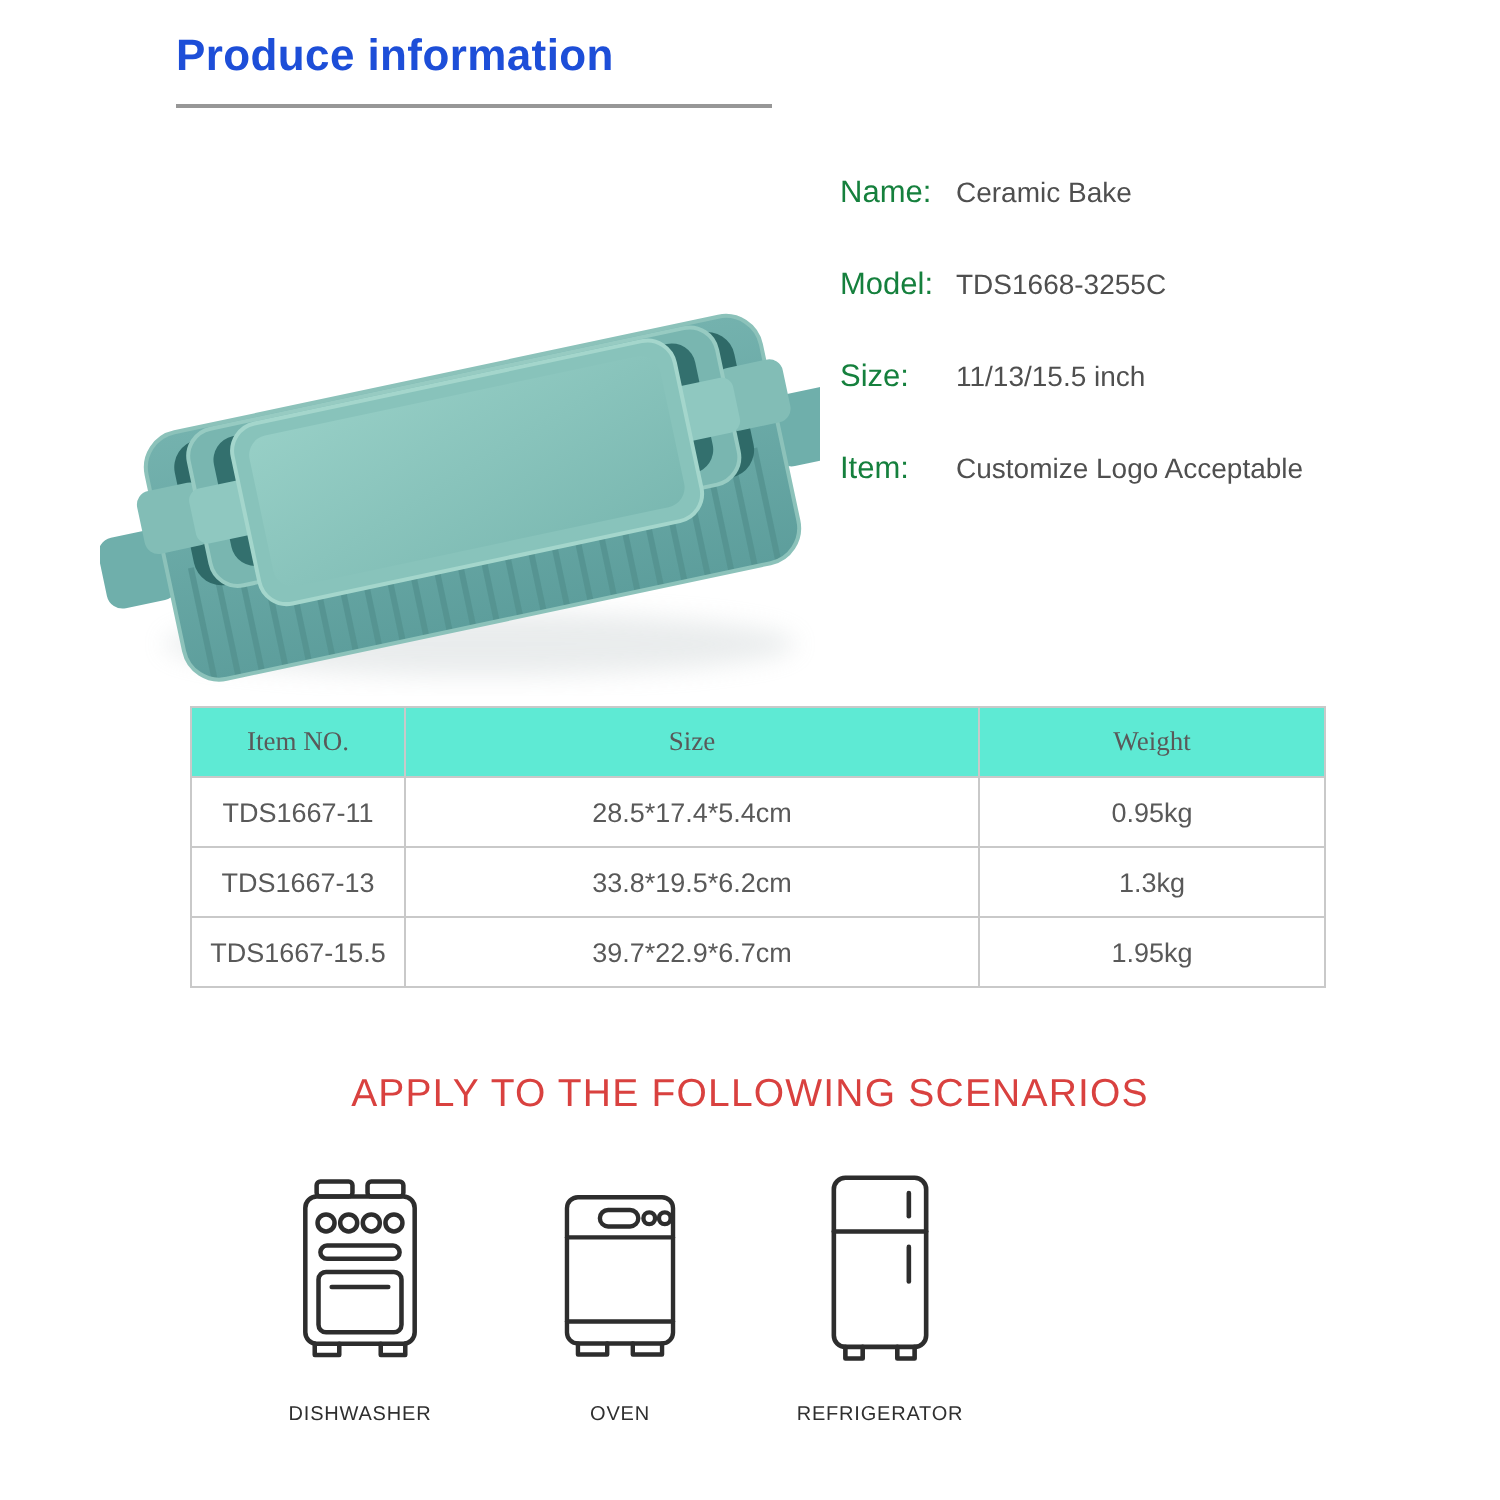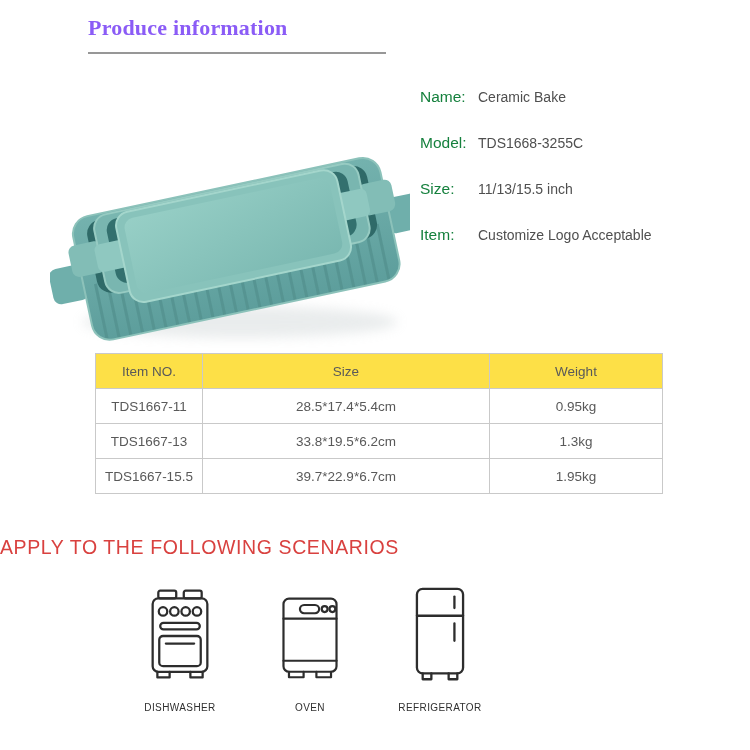--- a/index.html
+++ b/index.html
@@ -6,21 +6,21 @@
   html,body { background:#ffffff; }
   body {
     width:750px; height:750px; position:relative; overflow:hidden;
     font-family:"Liberation Sans", sans-serif; color:#4a4a4a;
   }
   .page { position:absolute; inset:0; background:#ffffff; }
 
   
   .page-title {
     position:absolute; left:88px; top:15px;
-    font-size:22px; font-weight:700; color:#8b5cf6; letter-spacing:.2px;font-family:Liberation Serif, serif;
+    font-size:22px; font-weight:700; color:#1d4ed8; letter-spacing:.2px;
   }
   .title-underline {
     position:absolute; left:88px; top:52px; width:298px; height:2px;
     background:#979797;
   }
 
   
   .product-image { position:absolute; left:50px; top:78px; width:360px; height:272px; }
   .details { position:absolute; left:420px; top:88px; width:300px; }
   .detail-row { display:flex; align-items:baseline; height:16px; margin-bottom:30px; }
@@ -30,26 +30,26 @@
   
   .spec-table {
     position:absolute; left:95px; top:353px; width:567px;
     border-collapse:collapse; table-layout:fixed;
     font-size:13.5px; color:#595959;
   }
   .spec-table th, .spec-table td {
     border:1px solid #c9c9c9; text-align:center; height:35px;
     font-weight:400; padding:0 4px;
   }
-  .spec-table th { background:#fde047; }
+  .spec-table th { background:#5eead4;font-family:Liberation Serif, serif; }
   .col-item { width:107px; } .col-size { width:287px; } .col-weight { width:173px; }
 
   
   .scenarios-title {
-    position:absolute; left:0; top:536px; width:750px; 
+    position:absolute; left:0; top:536px; width:750px; text-align:center;
     font-size:19.5px; font-weight:400; letter-spacing:.6px; color:#d9413f;
   }
   .icons-row {
     position:absolute; left:115px; top:585px; width:520px;
     display:flex;
   }
   .scenario { width:130px; display:flex; flex-direction:column; align-items:center; }
   .scenario-iconbox { height:100px; display:flex; align-items:flex-end; justify-content:center; }
   .scenario-label {
     margin-top:17px; font-size:10px; letter-spacing:.4px; color:#2f2f2f;

